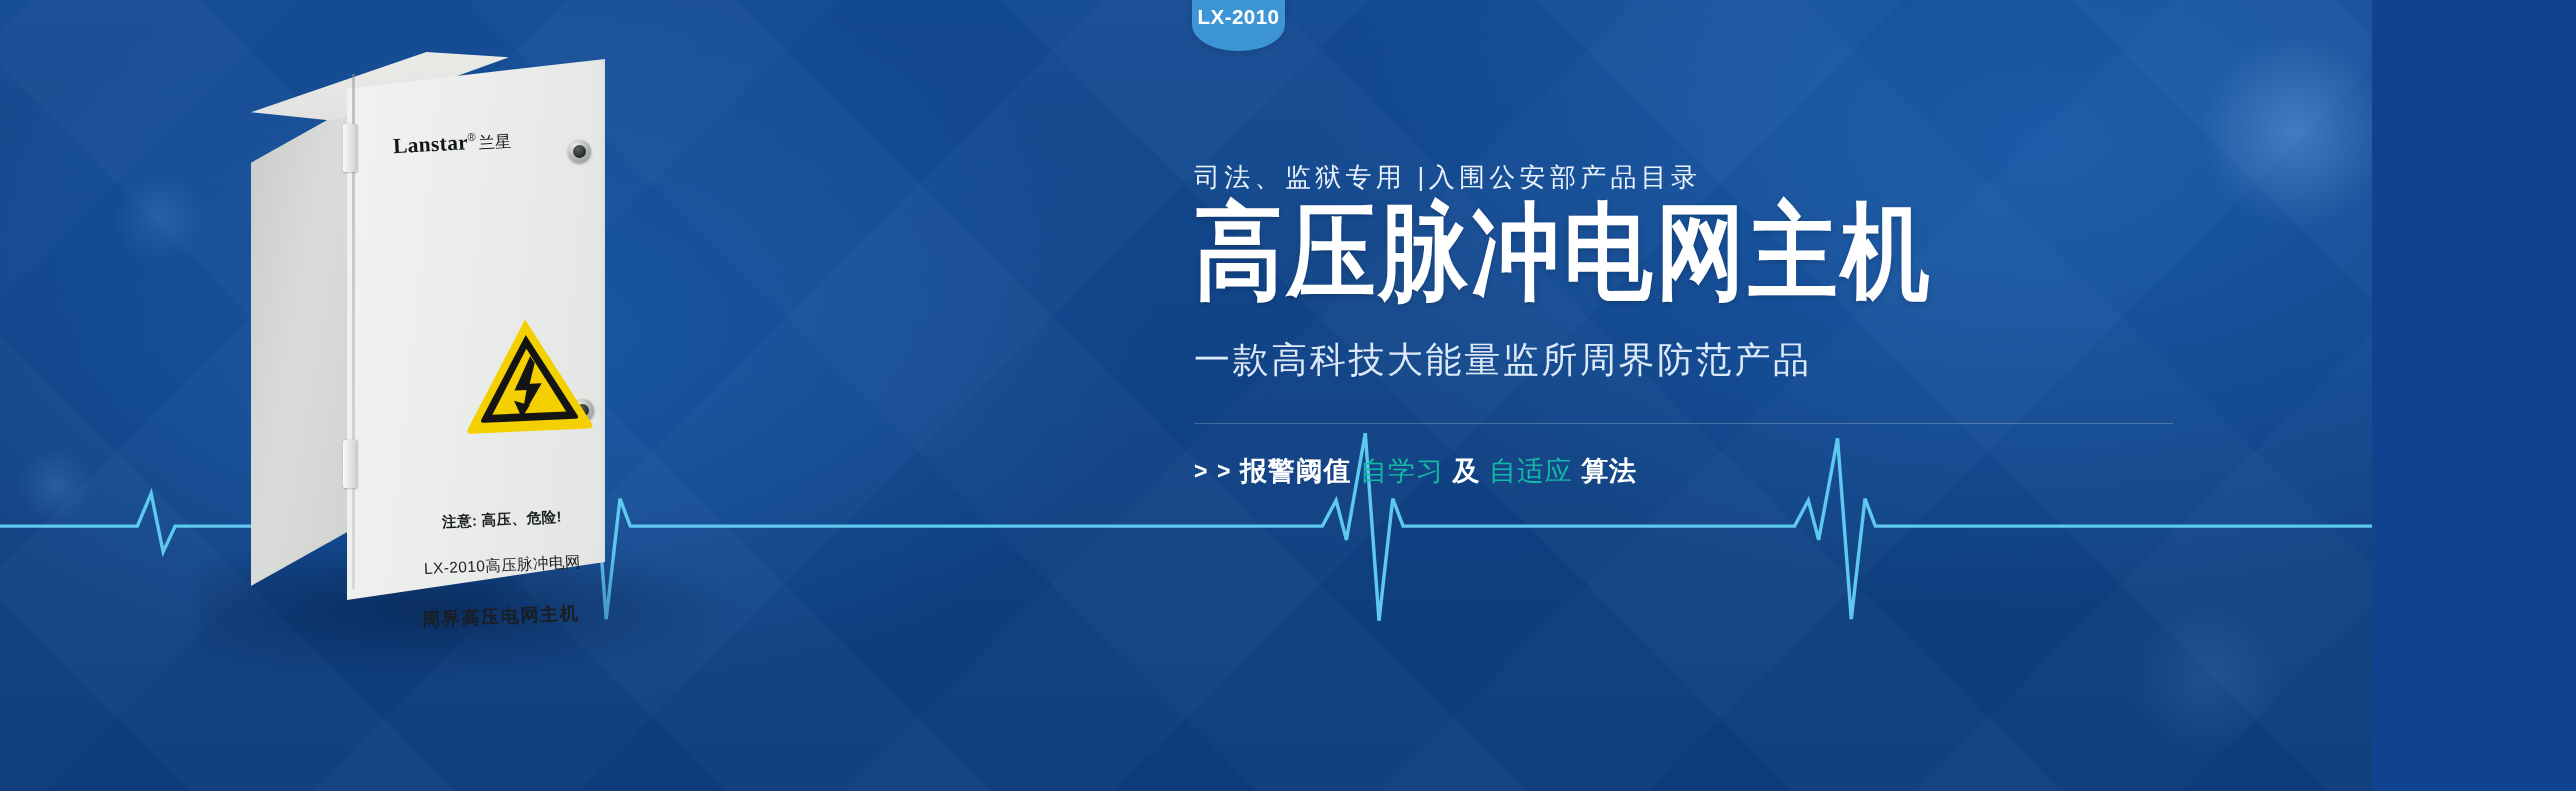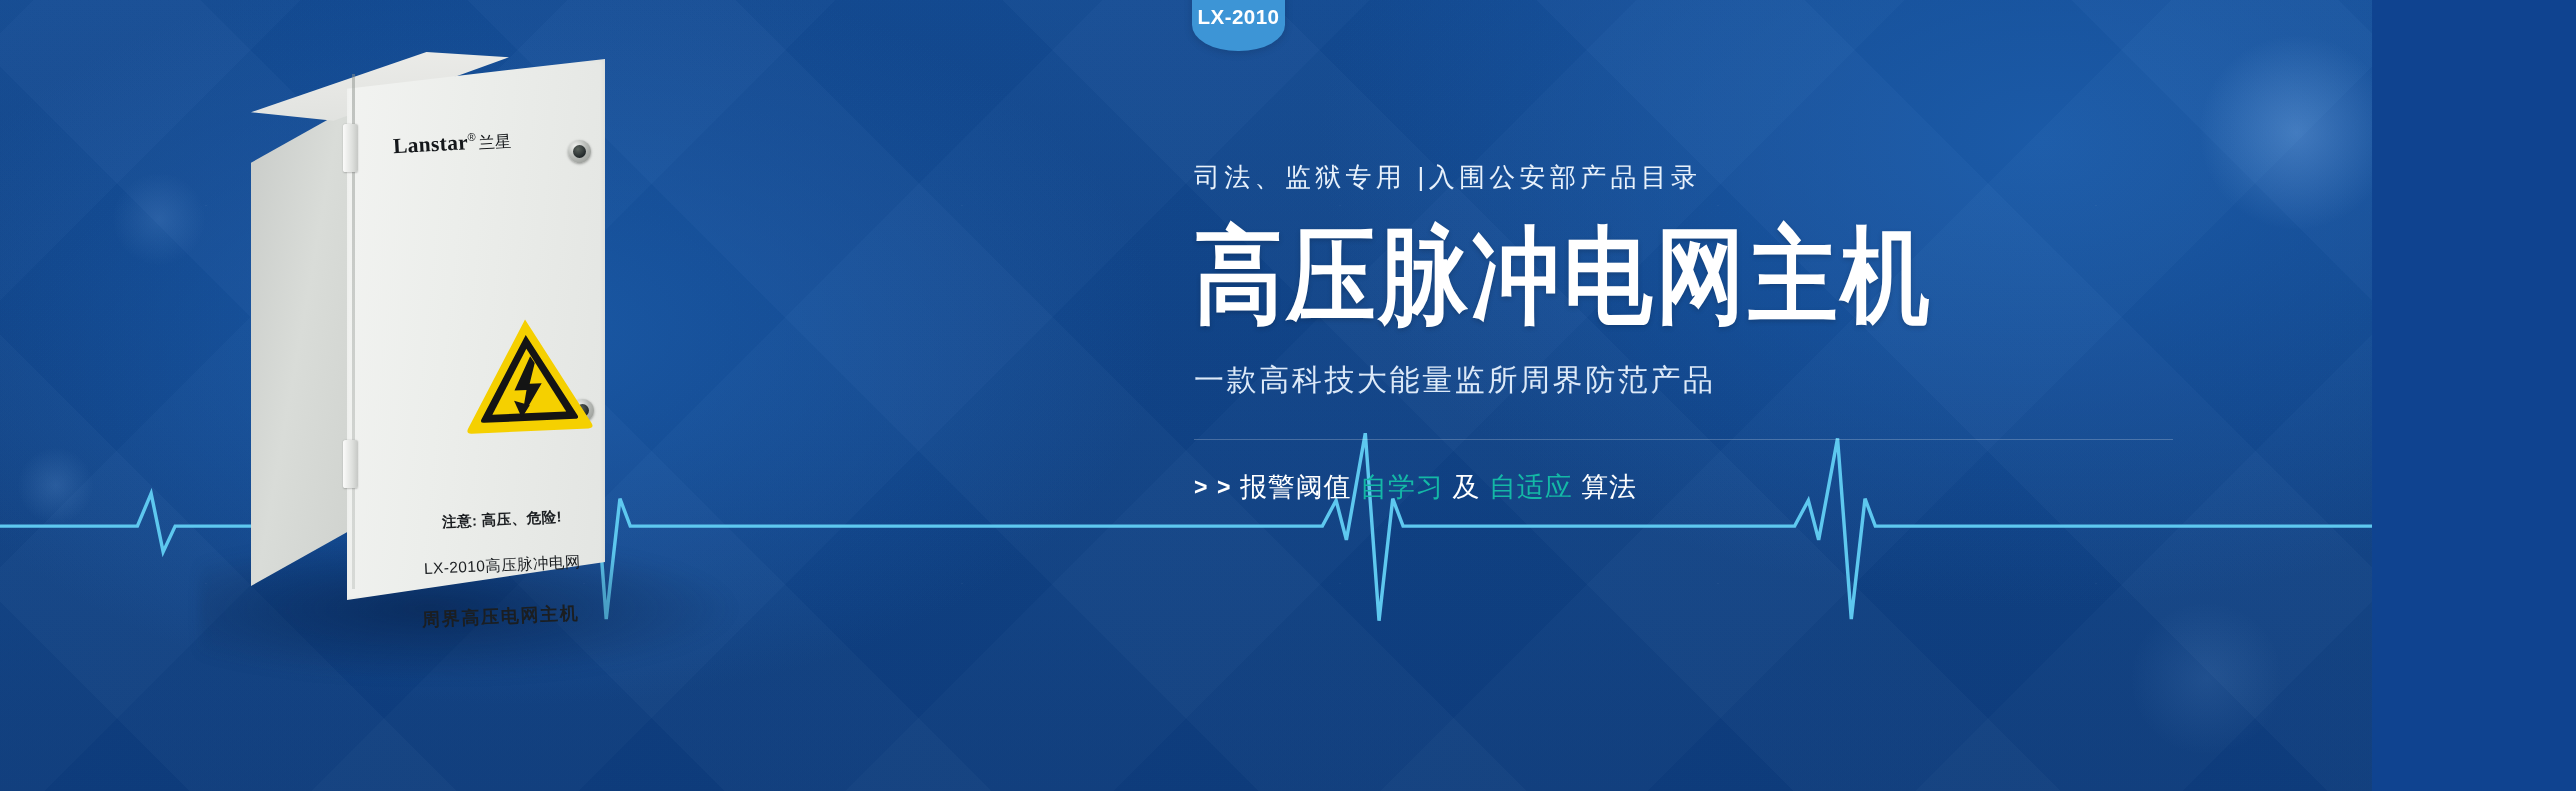--- a/index.html
+++ b/index.html
@@ -66,49 +66,49 @@
     color:#ffffff; font-size:20.6px; font-weight:bold; letter-spacing:0.4px;
     white-space:nowrap;
   }
 
   
   .copy{
     position:absolute; left:1194px; top:160px; width:1305px;
   }
   .eyebrow{
     color:#e8f1fb; font-size:26px; letter-spacing:4.3px; font-weight:normal;
-    white-space:nowrap; margin-bottom:24px;
+    white-space:nowrap; 
   }
   .headline{
     color:#ffffff;
     font-size:89px;
     font-weight:bold;
     letter-spacing:3.4px;
     line-height:1.08;
     white-space:nowrap;
     transform:scaleY(1.18);
     transform-origin:left top;
     margin-bottom:45px;
     text-shadow:0 1.7px 5.2px rgba(0,0,0,.18);
   }
   .tagline{
-    color:#dce9f8; font-size:30px; letter-spacing:2.6px;
+    color:#dce9f8; font-size:36px; letter-spacing:2.6px;
     white-space:nowrap;
     margin-top:20.6px;
   }
   .divider{
     width:979px; height:0.9px; background:rgba(255,255,255,.22);
     margin:38px 0 29px 0;
   }
   .feature{
     font-size:27px; letter-spacing:0.9px; white-space:nowrap;
     display:flex; align-items:center; gap:8.6px;
   }
   .chev{ color:#ffffff; font-weight:bold; font-size:23px; }
-  .f-w{ color:#ffffff; }
+  .f-w{ color:#ffffff;font-weight:bold; }
   .f-c{ color:#14b8a6; }
 
   
   .product{ position:absolute; left:225px; top:52px; width:532px; height:601px; }
 
   .shadow-floor{
     position:absolute; left:-26px; top:481px;
     width:550px; height:146px;
     background:radial-gradient(ellipse at 42% 52%, rgba(5,25,60,.55) 0%, rgba(5,25,60,0) 68%);
     filter:blur(5.2px);

